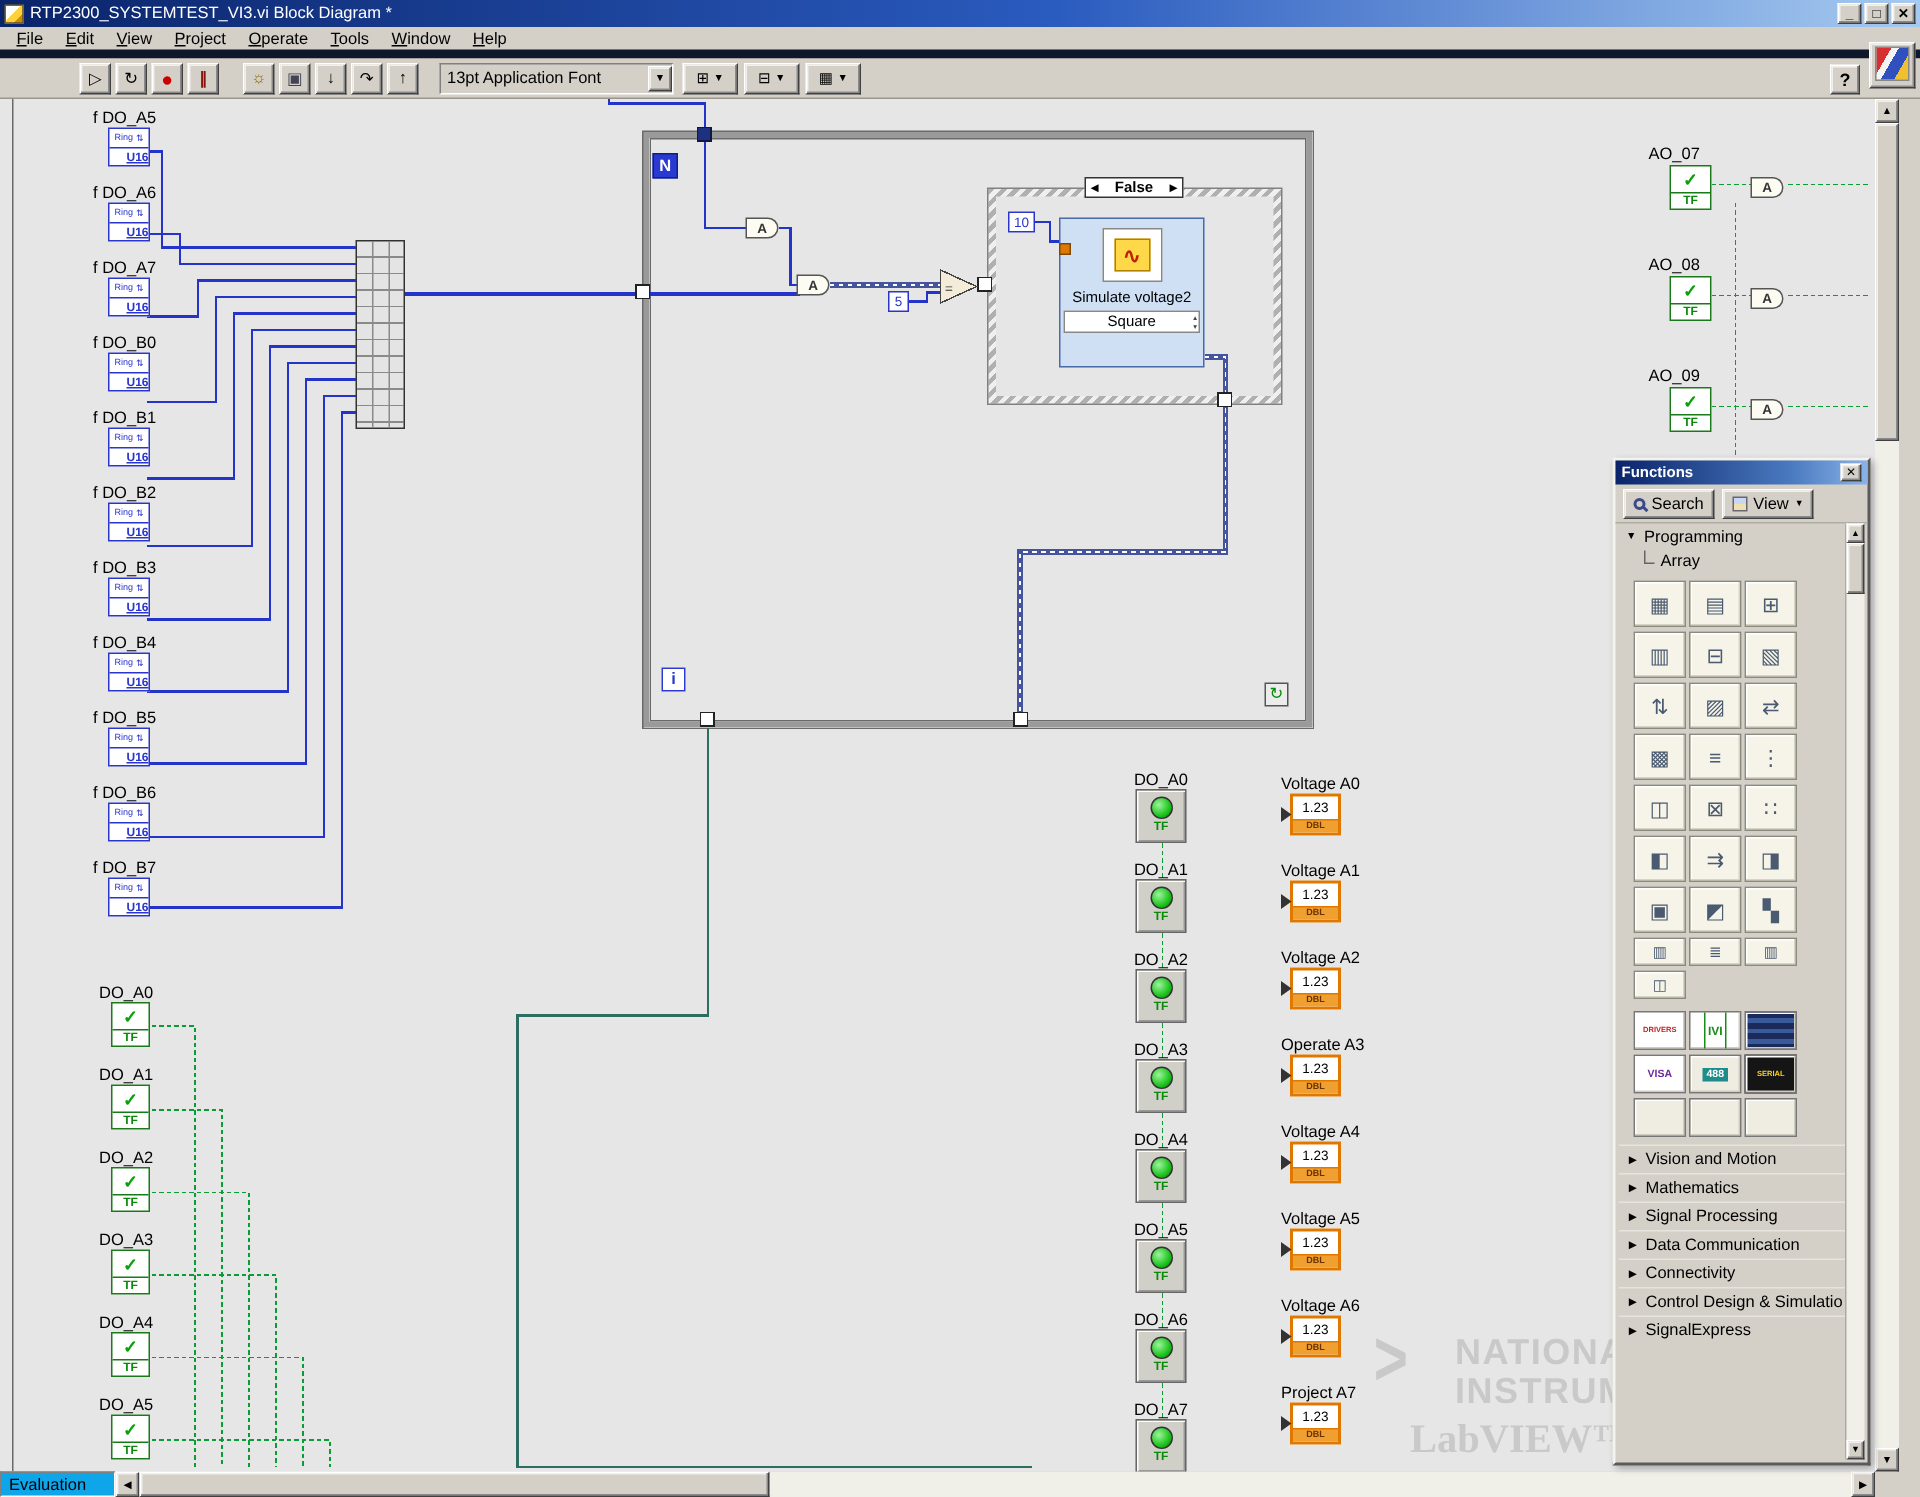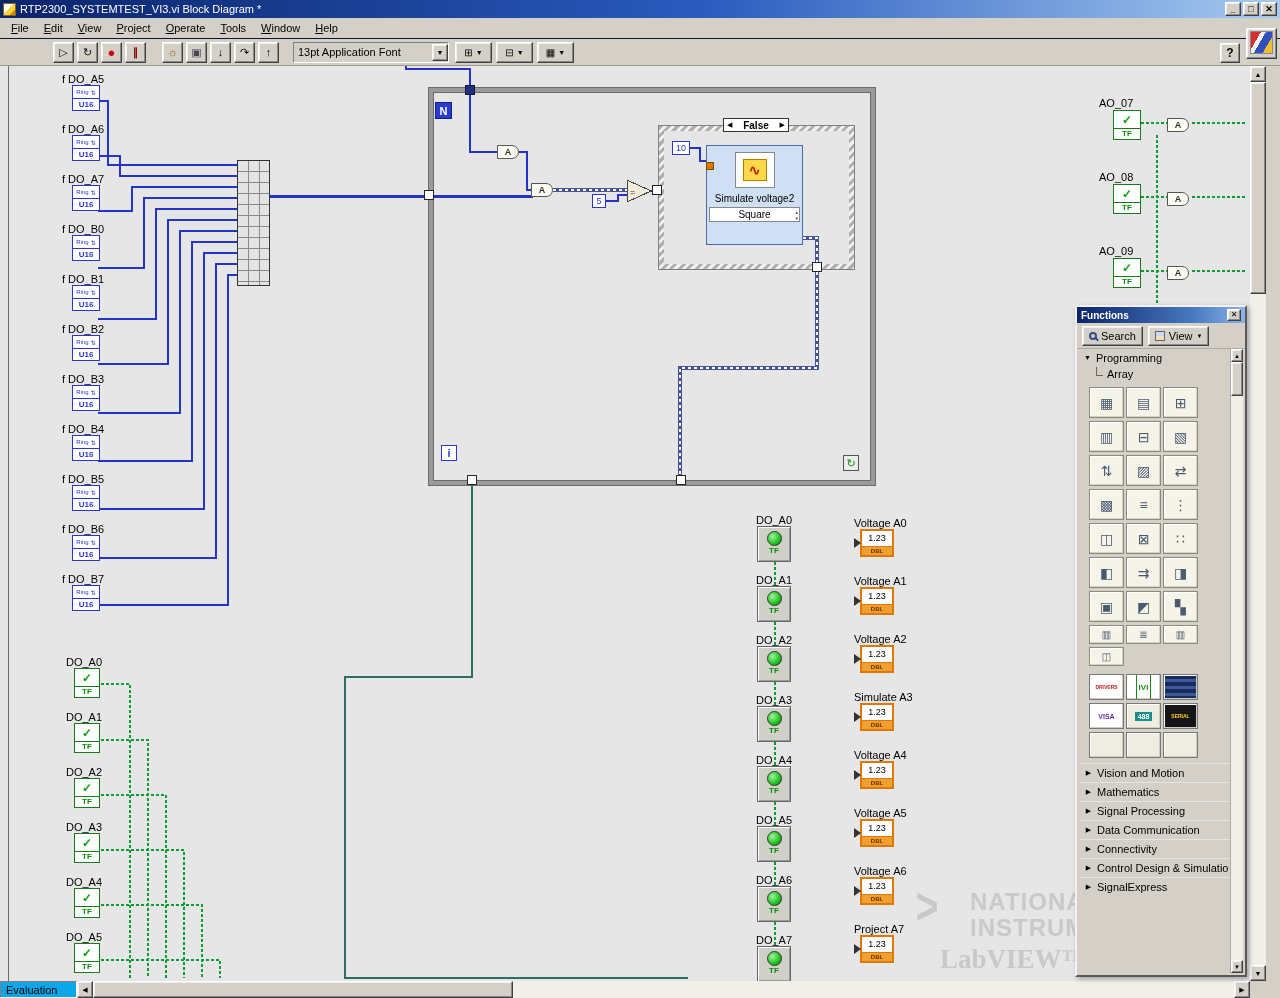--- a/index.html
+++ b/index.html
@@ -8,21 +8,21 @@
   .btn3d{border:1px solid;border-color:#ffffff #404040 #404040 #ffffff;background:#d4d0c8;box-shadow:inset -1px -1px 0 #8a8a8a, inset 1px 1px 0 #f2f0ec;cursor:default;}
   .sunken{border:1px solid;border-color:#808080 #ffffff #ffffff #808080;background:#0ea5e9;}
 
   
   .titlebar{position:absolute;left:0;top:0;width:1280px;height:18px;background:linear-gradient(90deg,#0a246a,#2a5bbf 55%,#a6caf0);display:flex;align-items:center;padding:0 3px;}
   .app-icon{width:13px;height:13px;margin-right:4px;background:linear-gradient(135deg,#fff 0 45%,#ffd23a 45% 75%,#d08a00 75%);border:1px solid #7a6a20;}
   .title-text{color:#fff;font-weight:normal;font-size:11px;flex:1;white-space:nowrap;}
   .win-btn{width:16px;height:14px;font-size:9px;line-height:11px;text-align:center;margin-left:2px;font-weight:bold;}
 
   
-  .menubar{position:absolute;left:0;top:18px;width:1280px;height:21px;background:#d4d0c8;display:flex;align-items:center;padding-left:4px;border-bottom:1px solid #0f172a;}
+  .menubar{position:absolute;left:0;top:18px;width:1280px;height:21px;background:#d4d0c8;display:flex;align-items:center;padding-left:4px;border-bottom:6px solid #0f172a;}
   .menu-items{display:flex;}
   .menu-item{display:inline-block;padding:3px 8px 3px 7px;}
   .menu-item::first-letter{text-decoration:underline;}
   .lv-logo{position:absolute;left:1246px;top:28px;width:31px;height:31px;z-index:60;}
   .lv-logo-gfx{width:23px;height:23px;margin:2px auto;border:1px solid #888;background:linear-gradient(120deg,#d83030 0 30%,#f4f4f4 30% 45%,#3050c0 45% 72%,#f0c030 72%);}
 
   
   .toolbar{position:absolute;left:0;top:39px;width:1280px;height:27px;background:#d4d0c8;display:flex;align-items:center;padding-left:53px;border-bottom:1px solid #9a968e;}
   .tb-group{display:flex;gap:3px;}
   .tb-btn{width:21px;height:21px;font-size:11px;display:flex;align-items:center;justify-content:center;}
@@ -90,21 +90,21 @@
   .tn-dark{fill:#203080;stroke:#101840;}
 
   .term-label{font-size:11px;height:12px;line-height:12px;white-space:nowrap;}
   .col{position:absolute;display:flex;flex-direction:column;z-index:8;}
 
   .rings{left:62px;top:7px;gap:12px;}
   .ring-item{height:38px;}
   .ring-icon{width:28px;height:26px;border:1px solid #2a35cc;background:#fff;margin-left:10px;}
   .ring-top{height:13px;display:flex;align-items:center;justify-content:center;gap:2px;font-size:6px;color:#2a35cc;border-bottom:1px solid #2a35cc;}
   .ring-ud{font-size:6px;}
-  .ring-type{height:11px;font-size:8px;font-weight:bold;color:#2a35cc;text-align:center;line-height:11px;}
+  .ring-type{height:11px;font-size:8px;font-weight:bold;color:#2a35cc;text-align:right;line-height:11px;text-decoration:underline;}
 
   .leftdo{left:66px;top:590px;gap:13px;}
   .do-item{height:42px;}
   .check-icon{width:26px;height:30px;border:1px solid #1a7a1a;background:#fff;margin-left:8px;}
   .check-box{height:18px;display:flex;align-items:center;justify-content:center;border-bottom:1px solid #1a7a1a;}
   .chk{color:#0aa00a;font-weight:bold;font-size:12px;}
   .bool-type{height:10px;text-align:center;font-size:8px;font-weight:bold;color:#0a8a0a;line-height:10px;}
 
   .middo{left:752px;top:448px;gap:12px;width:44px;}
   .do-item.mid{height:48px;display:flex;flex-direction:column;align-items:center;}
@@ -618,21 +618,21 @@
     </div>
       <div class="volt-item">
       <div class="term-label">Voltage A2</div>
       <div class="num-icon">
         <span class="num-arrow"></span>
         <div class="num-val">1.23</div>
         <div class="num-type">DBL</div>
       </div>
     </div>
       <div class="volt-item">
-      <div class="term-label">Simulate A3</div>
+      <div class="term-label">Operate A3</div>
       <div class="num-icon">
         <span class="num-arrow"></span>
         <div class="num-val">1.23</div>
         <div class="num-type">DBL</div>
       </div>
     </div>
       <div class="volt-item">
       <div class="term-label">Voltage A4</div>
       <div class="num-icon">
         <span class="num-arrow"></span>

